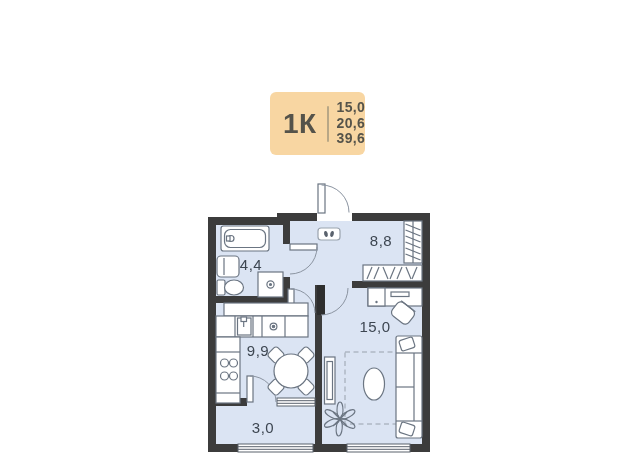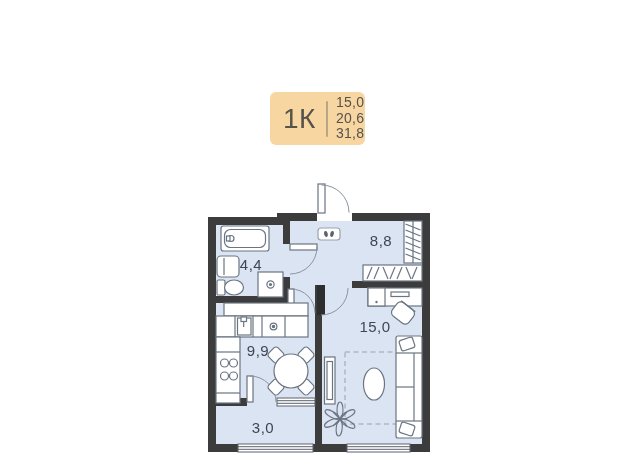--- a/index.html
+++ b/index.html
@@ -1,23 +1,23 @@
 <!DOCTYPE html>
 <html><head>
 <meta charset="utf-8">
 <style>
   html,body{margin:0;padding:0;}
   body{
     width:640px;height:473px;position:relative;background:#ffffff;
     font-family:"Liberation Sans", sans-serif;overflow:hidden;
   }
   .badge{
-    position:absolute;left:270px;top:92px;width:95px;height:53px;
+    position:absolute;left:270px;top:92px;width:95px;height:63px;
     background:#f8d6a2;border-radius:6px;display:flex;align-items:center;
-    box-sizing:border-box;padding:0 0 0 13px;
+    box-sizing:border-box;padding:0 0 0 13px;font-weight:bold;
   }
   .badge .type{
     font-size:28px;color:#55534a;letter-spacing:0.5px;line-height:1;
   }
   .badge .divider{
     width:2px;height:36px;background:#83816f;opacity:.55;margin:0 8px 0 10px;border-radius:1px;
   }
   .badge .areas{
     display:flex;flex-direction:column;justify-content:center;
     font-size:14px;line-height:15.5px;color:#55534a;letter-spacing:0.3px;
@@ -29,21 +29,21 @@
 </style>
 </head>
 <body>
 
 <div class="badge">
   <div class="type">1К</div>
   <div class="divider"></div>
   <div class="areas">
     <span>15,0</span>
     <span>20,6</span>
-    <span>31,8</span>
+    <span>39,6</span>
   </div>
 </div>
 
 <div class="planwrap">
 <svg width="640" height="473" viewBox="0 0 640 473">
 
   <rect x="216" y="221" width="206" height="223" fill="#dbe4f3"></rect>
 
   <g fill="#3c3c3c">
 

